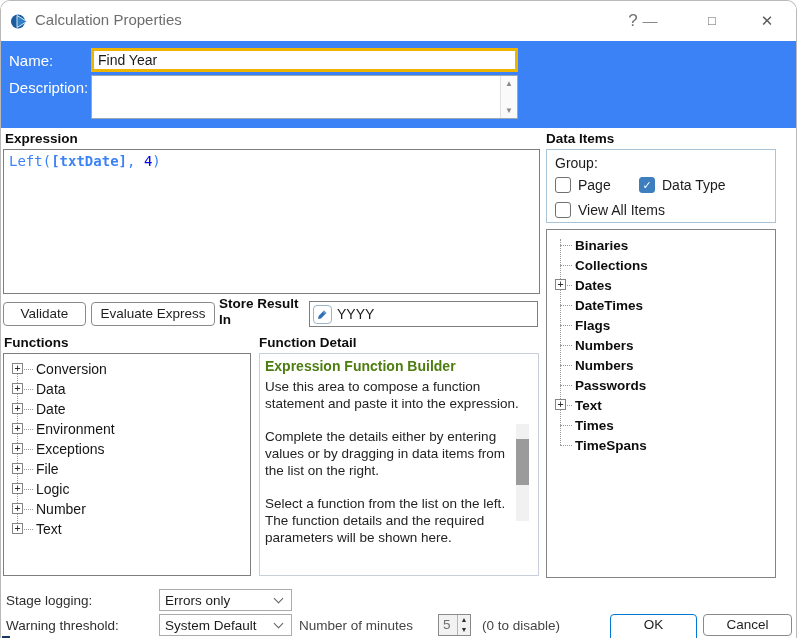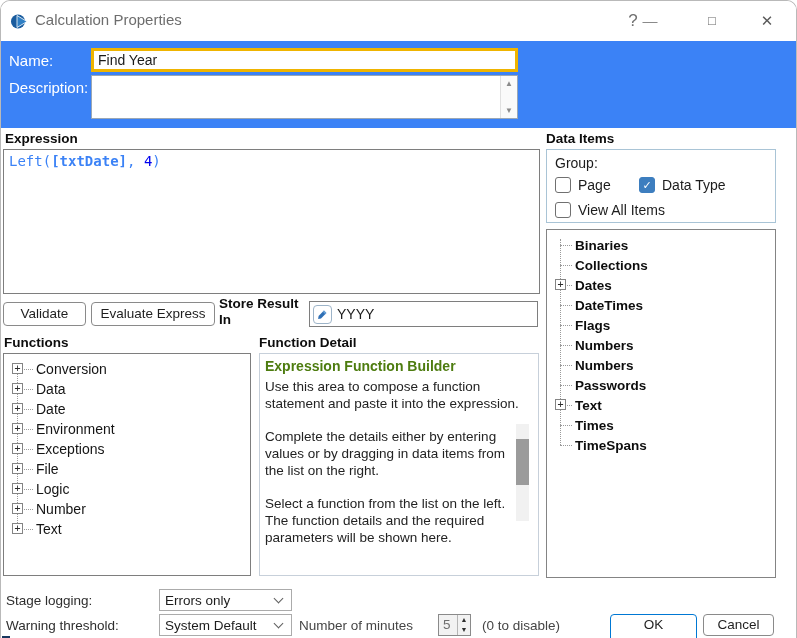--- a/index.html
+++ b/index.html
@@ -82,21 +82,21 @@
   
   .foot-label { position:absolute; font-size:13.5px; color:#2e2e2e; }
   .dd { position:absolute; left:158px; width:133px; height:22px; border:1px solid #ababab; background:#fff; display:flex; align-items:center; padding-left:5px; }
   .dd-value { font-size:13.5px; color:#1c1c1c; }
   .chev { width:7px; height:7px; border-right:1.5px solid #5f5f5f; border-bottom:1.5px solid #5f5f5f; transform:rotate(45deg); margin-left:auto; margin-right:9px; margin-top:-4px; }
   .spinner { position:absolute; left:437px; top:486px; width:33px; height:22px; border:1px solid #8a8a8a; background:#f2f2f2; display:flex; }
   .spin-val { flex:1; font-size:13.5px; color:#6f6f6f; padding:2px 0 0 4px; }
   .spin-arrows { width:13px; border-left:1px solid #b5b5b5; display:flex; flex-direction:column; }
   .spin-arrows span { flex:1; font-size:7px; line-height:10px; text-align:center; color:#2e2e2e; }
   .btn-ok { left:609px; top:486px; width:87px; height:33px; border:1px solid #0078d4; border-radius:4px; line-height:20px; }
-  .btn-cancel { left:702px; top:486px; width:71px; height:22px; border-radius:4px; line-height:20px; }
+  .btn-cancel { left:702px; top:486px; width:89px; height:22px; border-radius:4px; line-height:20px; }
   .navy-sliver { position:absolute; left:1px; bottom:0; width:8px; height:3px; background:#17375e; }
 </style>
 </head>
 <body>
 
 <div class="window">
 
   <div class="titlebar">
     <svg class="title-icon" viewBox="0 0 19 19">
       <circle cx="8" cy="9.5" r="7" fill="#1a5c9e"></circle>

